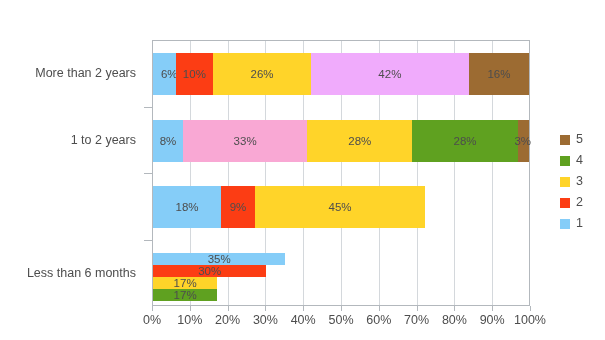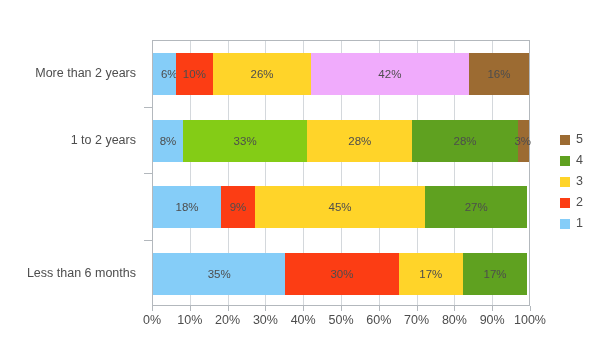--- a/index.html
+++ b/index.html
@@ -183,21 +183,21 @@
             <span class="seg-label">42%</span>
           </div>
           <div class="bar-seg" style="width: 60.48px; background: rgb(156, 107, 50);">
             <span class="seg-label">16%</span>
           </div>
         </div>
         <div class="bar-row" style="top: 78.75px;">
           <div class="bar-seg" style="width: 30.24px; background: rgb(133, 205, 248);">
             <span class="seg-label">8%</span>
           </div>
-          <div class="bar-seg" style="width: 124.74px; background: #84cc16;">
+          <div class="bar-seg" style="width: 124.74px; background: #f9a8d4;">
             <span class="seg-label">33%</span>
           </div>
           <div class="bar-seg" style="width: 105.84px; background: rgb(255, 212, 41);">
             <span class="seg-label">28%</span>
           </div>
           <div class="bar-seg" style="width: 105.84px; background: rgb(95, 161, 32);">
             <span class="seg-label">28%</span>
           </div>
           <div class="bar-seg" style="width: 11.34px; background: rgb(156, 107, 50);">
             <span class="seg-label overflow">3%</span>
@@ -206,25 +206,22 @@
         <div class="bar-row" style="top: 145.25px;">
           <div class="bar-seg" style="width: 68.04px; background: rgb(133, 205, 248);">
             <span class="seg-label">18%</span>
           </div>
           <div class="bar-seg" style="width: 34.02px; background: rgb(252, 61, 20);">
             <span class="seg-label">9%</span>
           </div>
           <div class="bar-seg" style="width: 170.1px; background: rgb(255, 212, 41);">
             <span class="seg-label">45%</span>
           </div>
-          <div class="bar-seg" style="width: 102.06px; background: rgb(95, 161, 32);">
-            <span class="seg-label">27%</span>
-          </div>
-        </div>
-        <div class="bar-row" style="top: 211.75px;">
+        </div>
+        <div class="bar-row" style="top: 211.75px; flex-direction: column;">
           <div class="bar-seg" style="width: 132.3px; background: rgb(133, 205, 248);">
             <span class="seg-label">35%</span>
           </div>
           <div class="bar-seg" style="width: 113.4px; background: rgb(252, 61, 20);">
             <span class="seg-label">30%</span>
           </div>
           <div class="bar-seg" style="width: 64.26px; background: rgb(255, 212, 41);">
             <span class="seg-label">17%</span>
           </div>
           <div class="bar-seg" style="width: 64.26px; background: rgb(95, 161, 32);">

